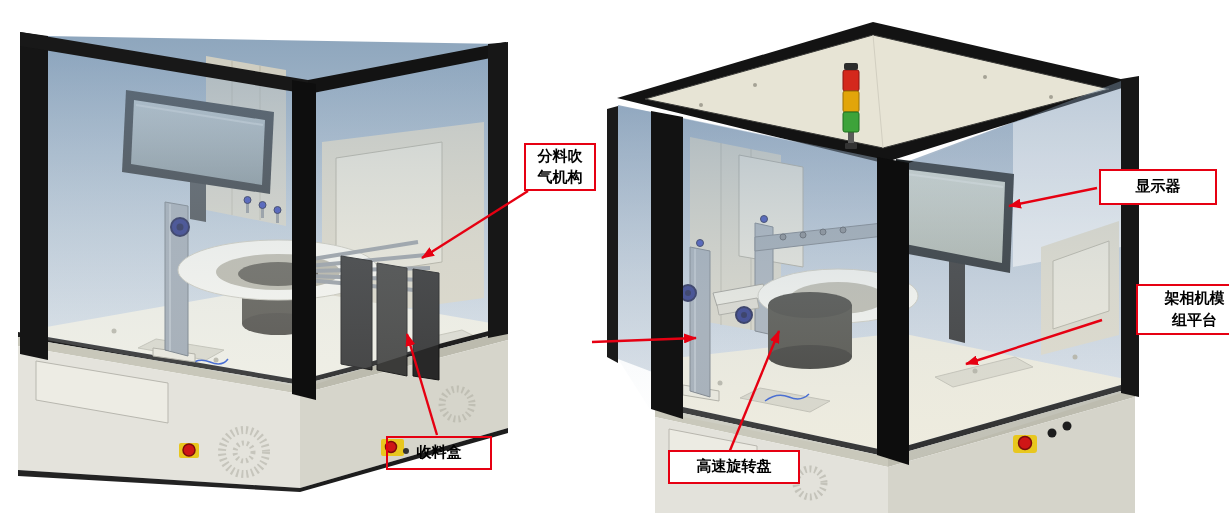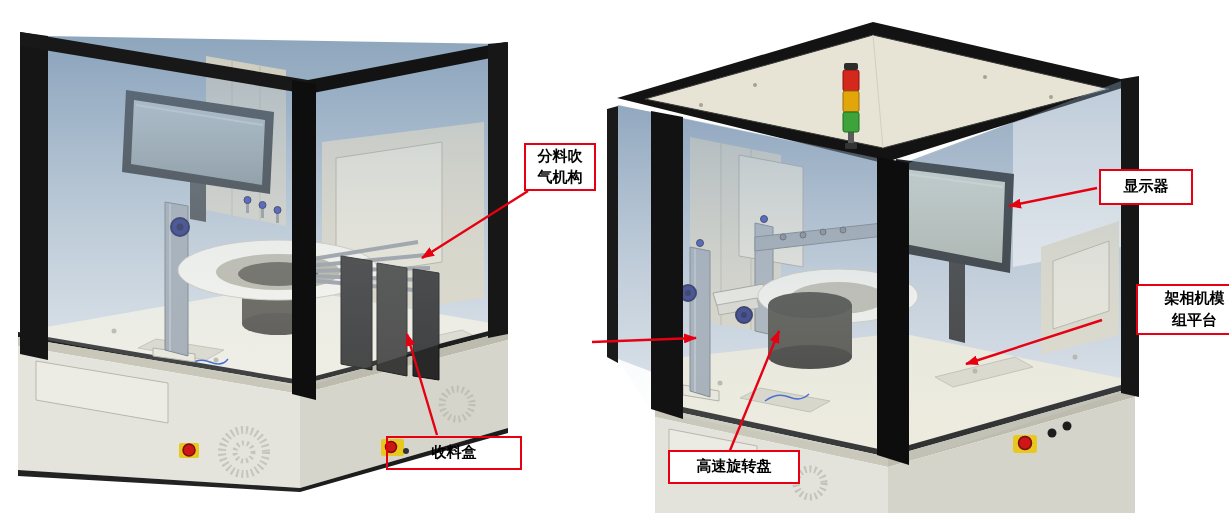--- a/index.html
+++ b/index.html
@@ -290,25 +290,25 @@
     <line x1="1102" y1="320" x2="966" y2="364" stroke="#e60012" stroke-width="2.4" marker-end="url(#ah)"></line>
     <line x1="724" y1="465" x2="779" y2="331" stroke="#e60012" stroke-width="2.4" marker-end="url(#ah)"></line>
   </svg>
 
   <div class="anno-label" style="left:524px;top:143px;width:72px;height:48px">
     <span>分料吹</span>
     <span>气机构</span>
   </div>
 
 
-  <div class="anno-label transparent" style="left:386px;top:436px;width:136px;height:34px">
+  <div class="anno-label transparent" style="left:386px;top:436px;width:106px;height:34px">
     <span>收料盒</span>
   </div>
 
-  <div class="anno-label" style="left:1099px;top:169px;width:94px;height:36px">
+  <div class="anno-label" style="left:1099px;top:169px;width:118px;height:36px">
     <span>显示器</span>
   </div>
 
   <div class="anno-label" style="left:1136px;top:284px;width:117px;height:51px">
     <span>架相机模</span>
     <span>组平台</span>
   </div>
 
   <div class="anno-label" style="left:668px;top:450px;width:132px;height:34px">
     <span>高速旋转盘</span>

